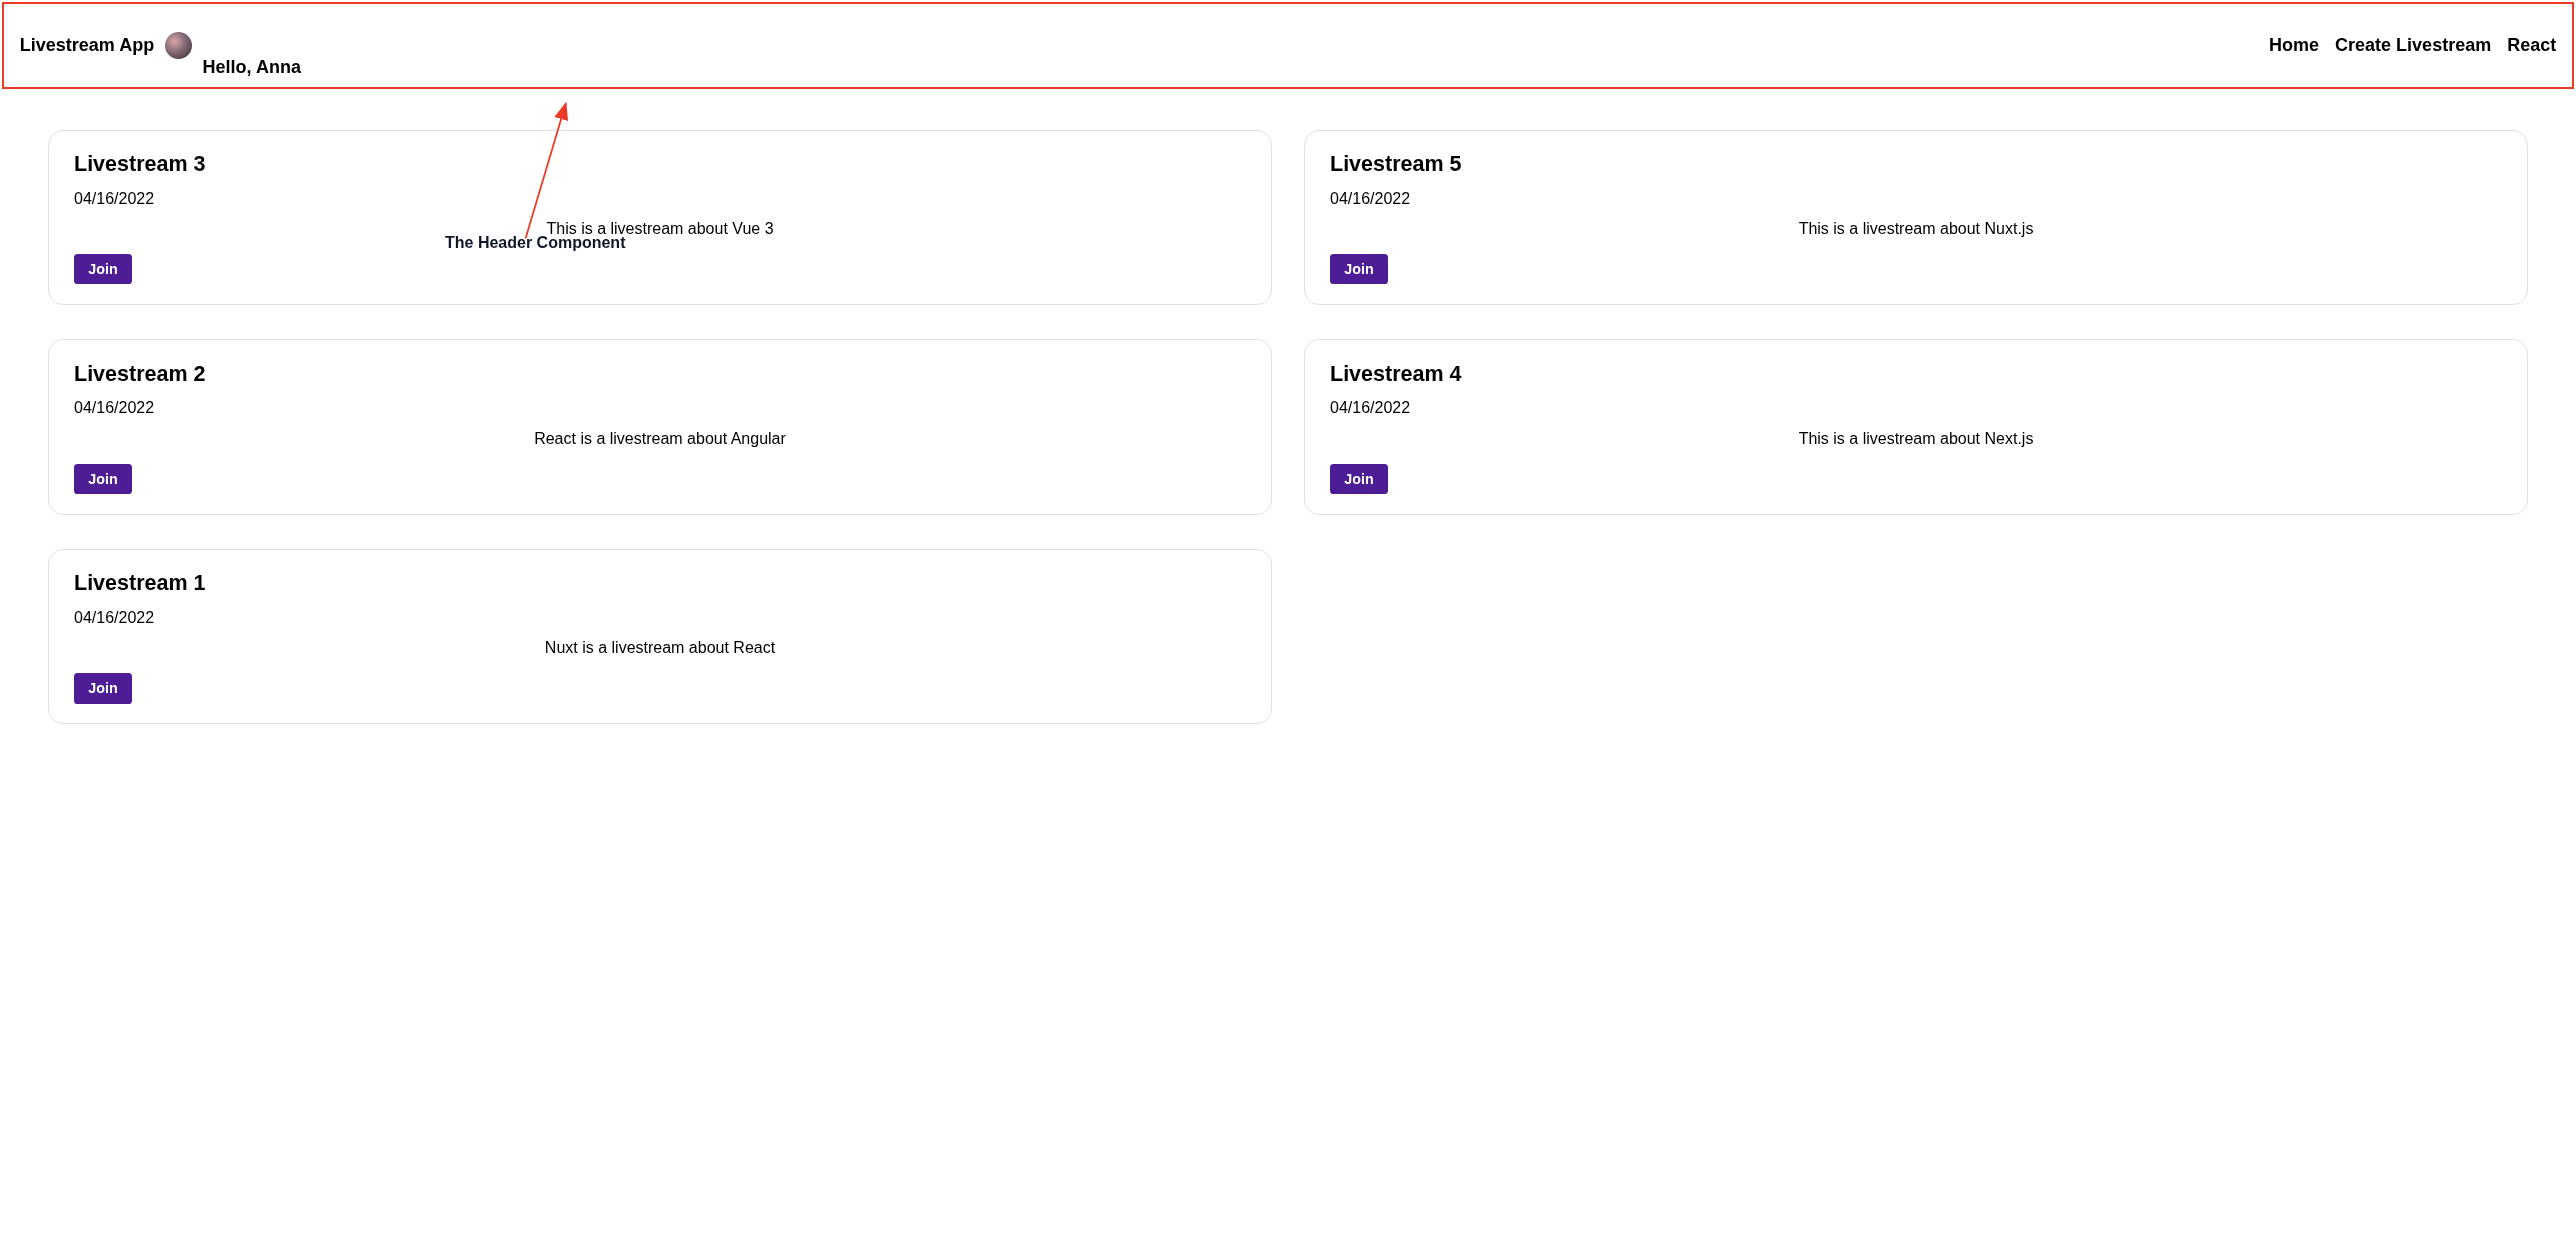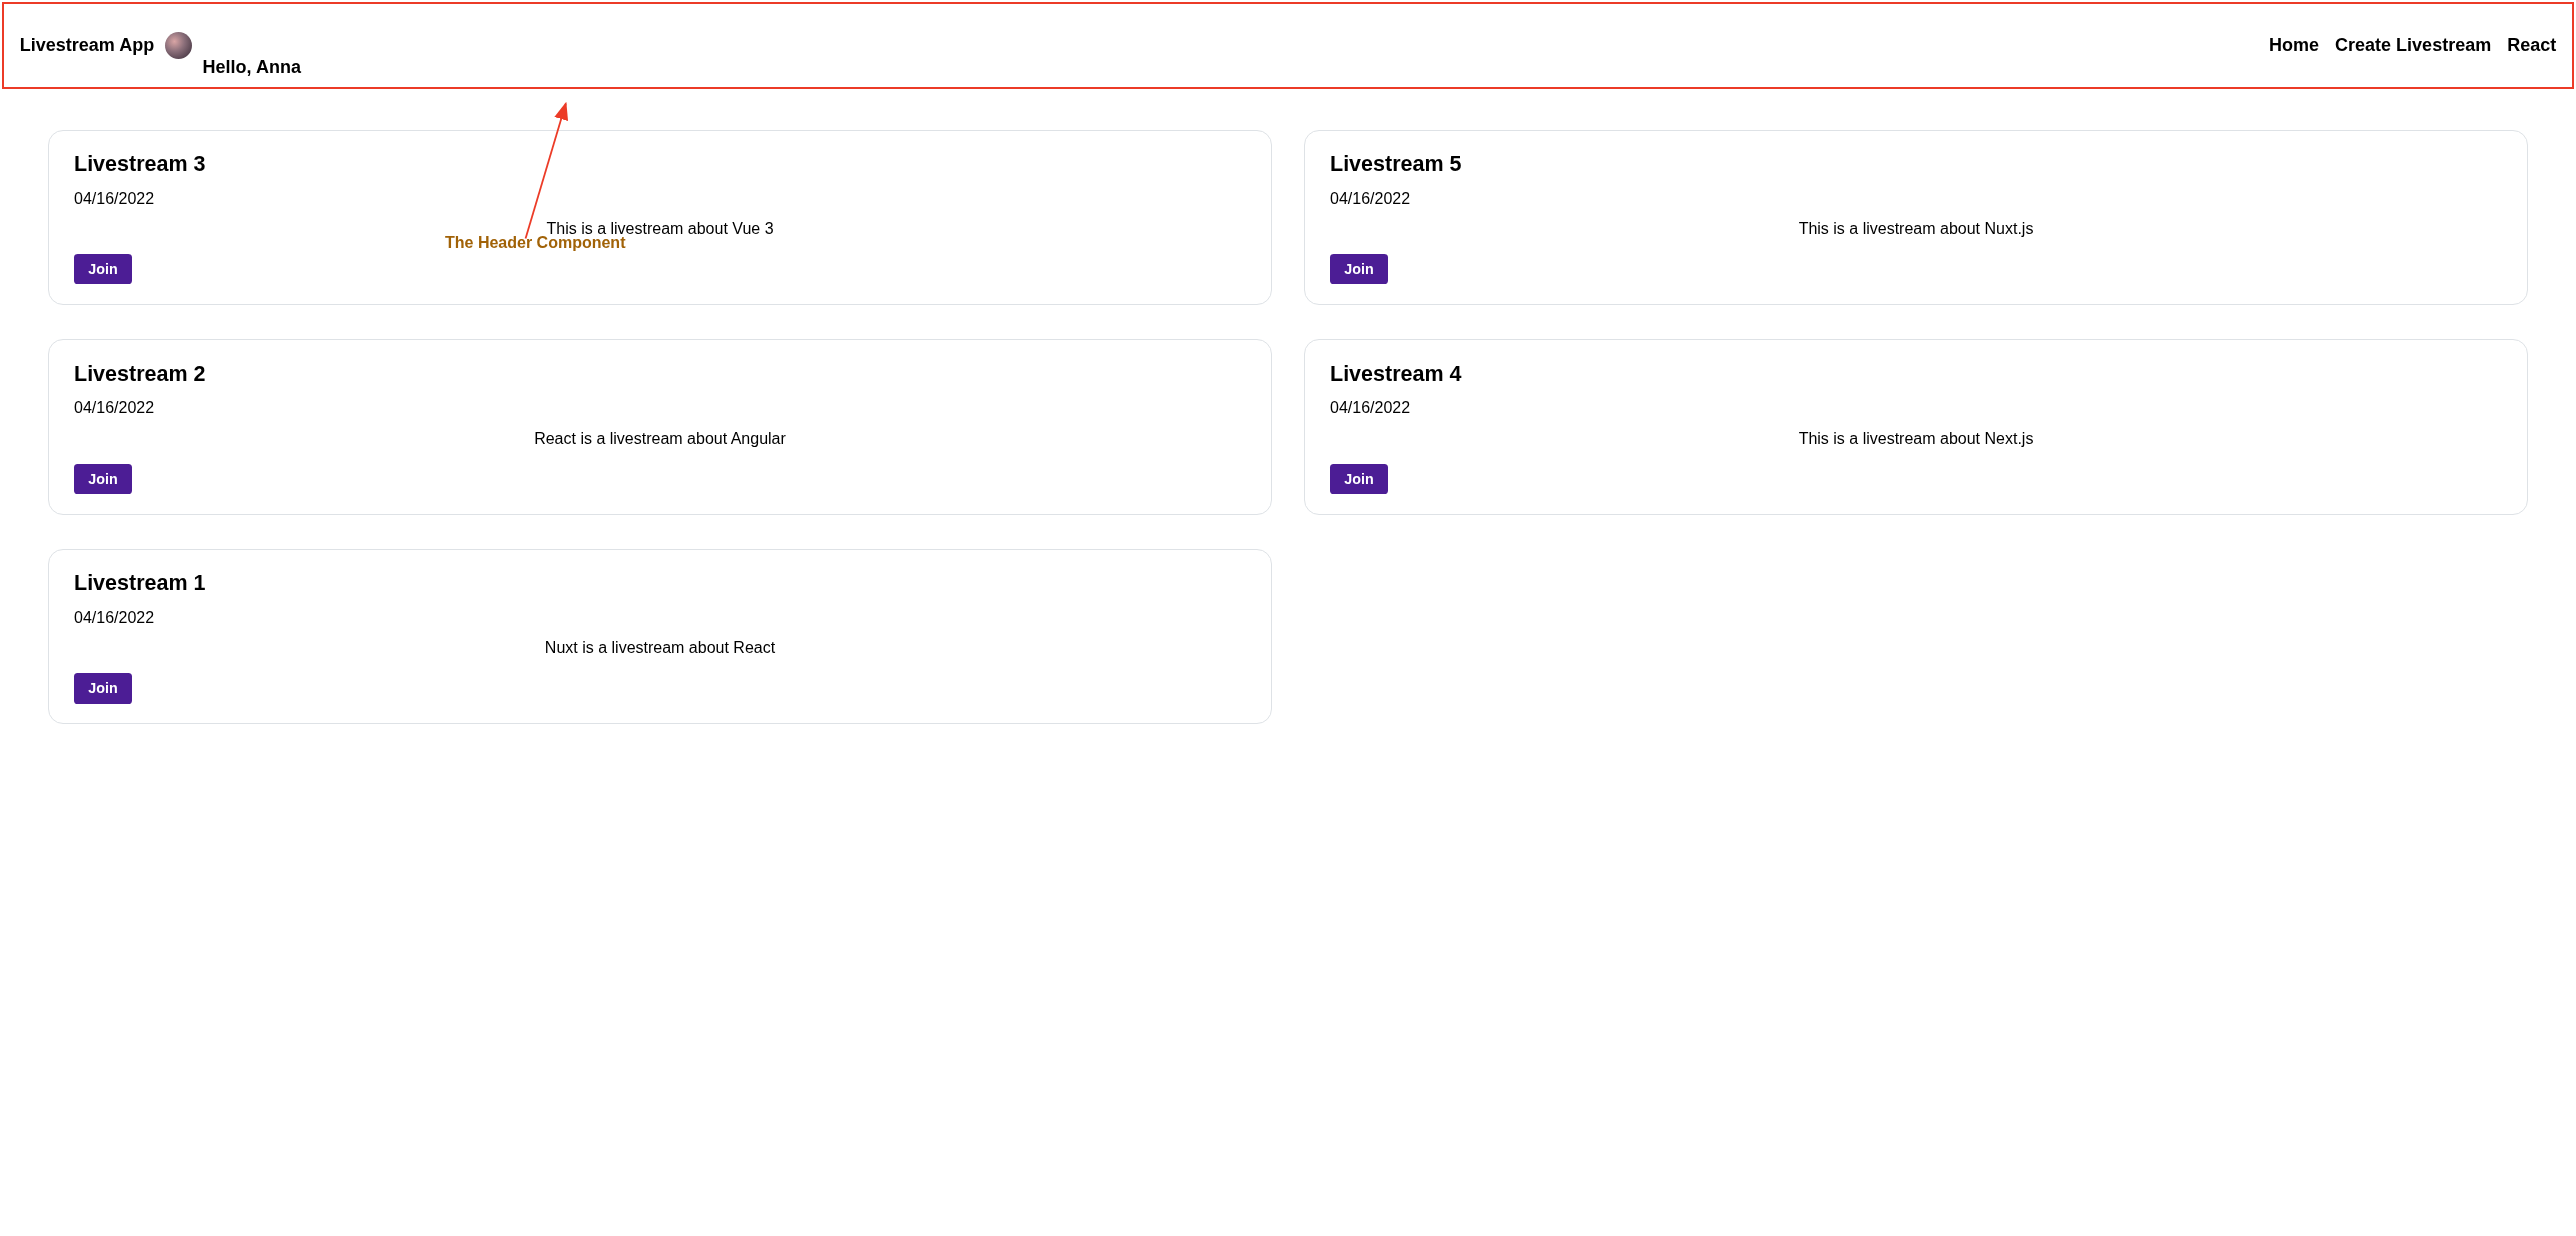--- a/index.html
+++ b/index.html
@@ -59,21 +59,21 @@
     .annotation-arrow {
       position: absolute;
       left: 445px;
       top: 9px;
       pointer-events: none;
     }
     .annotation-label {
       position: absolute;
       left: 445px;
       top: 143px;
-      color: #a16207;
+      color: #0f172a;
       font-weight: 700;
       font-size: 16px;
       pointer-events: none;
     }
     .content {
       padding: 39px 48px 36px 48px;
     }
     .grid {
       display: grid;
       grid-template-columns: 1fr 1fr;

